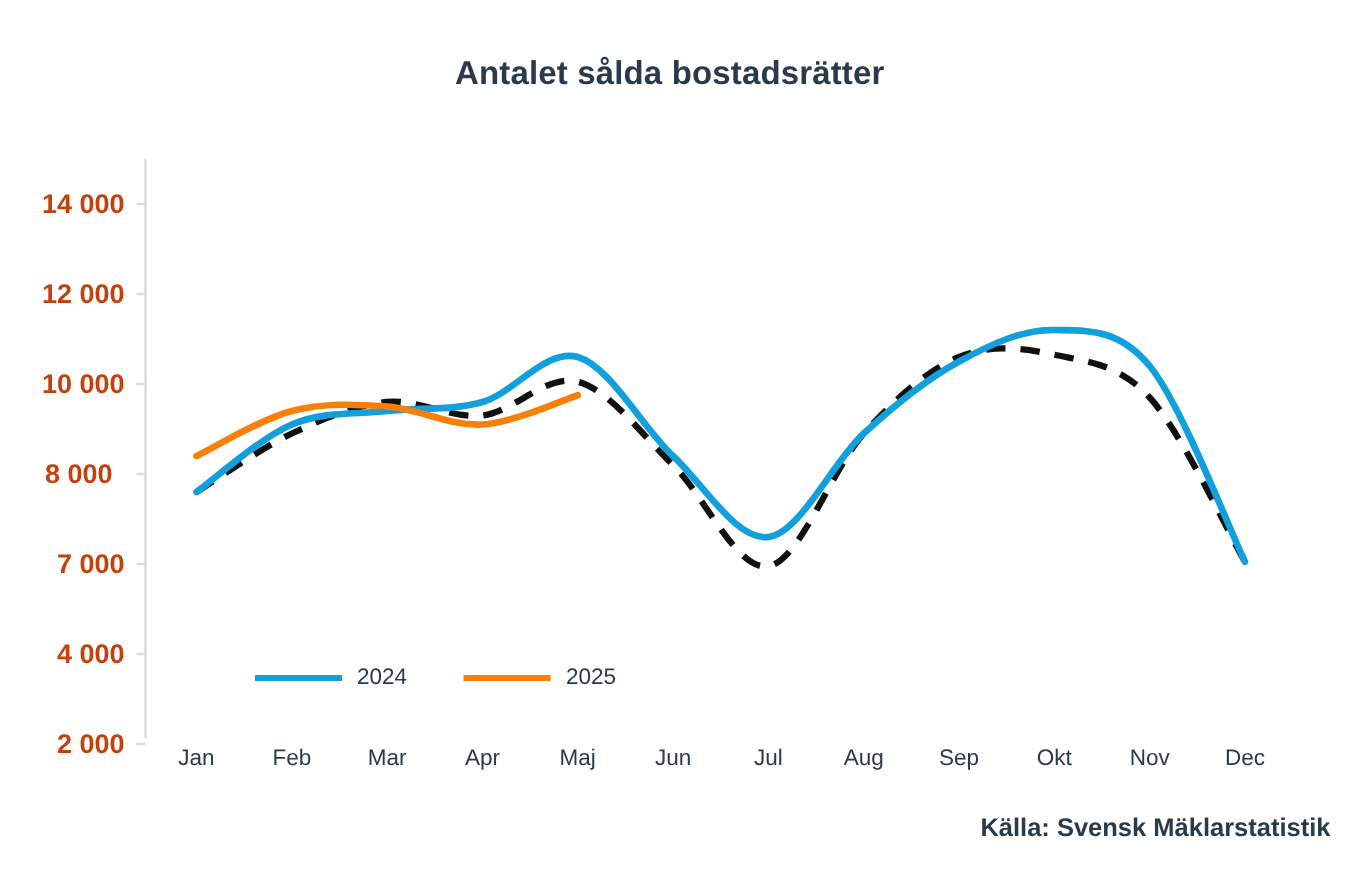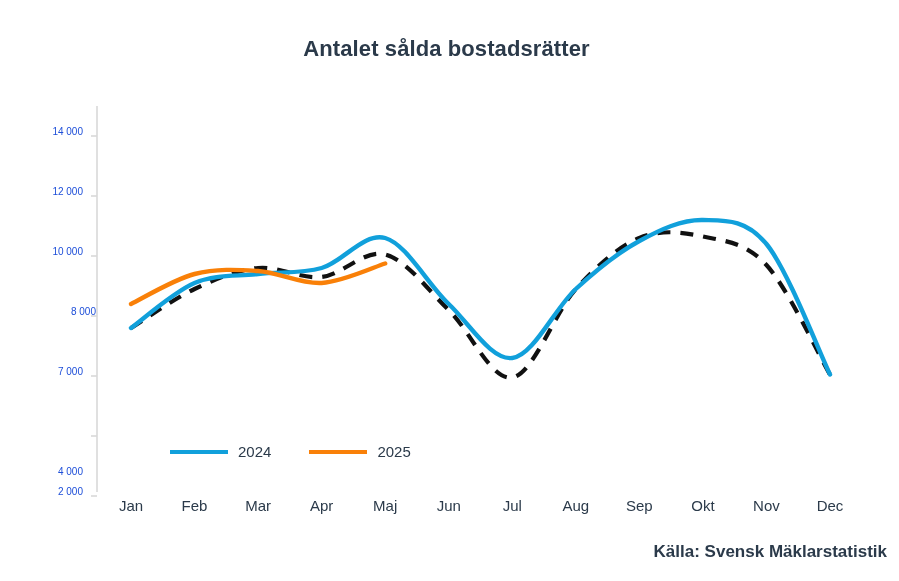--- a/index.html
+++ b/index.html
@@ -30,23 +30,23 @@
     letter-spacing: 0.1px;
   }
   #plot-svg {
     position: absolute;
     left: 0;
     top: 0;
   }
   .ytick-label {
     position: absolute;
     text-align: right;
-    font-size: 10px;
-    font-weight: normal;
-    color: #1d4ed8;
+    font-size: 18px;
+    font-weight: bold;
+    color: #c2410c;
     width: 70px;
   }
   .xtick-label {
     position: absolute;
     text-align: center;
     font-size: 15px;
     color: #2b3a4a;
     width: 70px;
   }
   #legend {
@@ -110,23 +110,23 @@
       </g>
     <g id="series-layer">
         <path d="M 131.00 328.00 C 141.59 321.50, 173.36 299.00, 194.55 289.00 C 215.73 279.00, 236.91 270.00, 258.09 268.00 C 279.27 266.00, 300.45 279.25, 321.64 277.00 C 342.82 274.75, 364.00 249.00, 385.18 254.50 C 406.36 260.00, 427.55 289.50, 448.73 310.00 C 469.91 330.50, 491.09 381.00, 512.27 377.50 C 533.45 374.00, 554.64 312.25, 575.82 289.00 C 597.00 265.75, 618.18 246.75, 639.36 238.00 C 660.55 229.25, 681.73 232.00, 702.91 236.50 C 724.09 241.00, 745.27 242.00, 766.45 265.00 C 787.64 288.00, 819.41 356.25, 830.00 374.50" fill="none" stroke="#111111" stroke-width="4.2" stroke-linecap="butt" stroke-linejoin="round" stroke-dasharray="13 10"></path>
         <path d="M 131.00 328.00 C 141.59 320.50, 173.36 292.00, 194.55 283.00 C 215.73 274.00, 236.91 276.50, 258.09 274.00 C 279.27 271.50, 300.45 274.00, 321.64 268.00 C 342.82 262.00, 364.00 232.00, 385.18 238.00 C 406.36 244.00, 427.55 284.00, 448.73 304.00 C 469.91 324.00, 491.09 360.50, 512.27 358.00 C 533.45 355.50, 554.64 308.50, 575.82 289.00 C 597.00 269.50, 618.18 252.50, 639.36 241.00 C 660.55 229.50, 681.73 219.50, 702.91 220.00 C 724.09 220.50, 745.27 218.25, 766.45 244.00 C 787.64 269.75, 819.41 352.75, 830.00 374.50" fill="none" stroke="#11A0DB" stroke-width="4.4" stroke-linecap="round" stroke-linejoin="round"></path>
         <path d="M 131.00 304.00 C 141.59 299.00, 173.36 279.50, 194.55 274.00 C 215.73 268.50, 236.91 269.50, 258.09 271.00 C 279.27 272.50, 300.45 284.25, 321.64 283.00 C 342.82 281.75, 374.59 266.75, 385.18 263.50" fill="none" stroke="#F98008" stroke-width="4.4" stroke-linecap="round" stroke-linejoin="round"></path>
       </g>
   </svg>
 
   <div id="y-axis-labels">
       <div class="ytick-label" style="left: 13px; top: 486px;">2 000</div>
-      <div class="ytick-label" style="left: 13px; top: 426px; margin-top: 40px;">4 000</div>
+      <div class="ytick-label" style="left: 13px; top: 426px;">4 000</div>
       <div class="ytick-label" style="left: 13px; top: 366px;">7 000</div>
-      <div class="ytick-label" style="left: 26px; top: 306px;">8 000</div>
+      <div class="ytick-label" style="left: 5px; top: 306px;">8 000</div>
       <div class="ytick-label" style="left: 13px; top: 246px;">10 000</div>
       <div class="ytick-label" style="left: 13px; top: 186px;">12 000</div>
       <div class="ytick-label" style="left: 13px; top: 126px;">14 000</div>
     </div>
   <div id="x-axis-labels">
       <div class="xtick-label" style="left: 96px; top: 497px;">Jan</div>
       <div class="xtick-label" style="left: 159.545px; top: 497px; text-align: center;">Feb</div>
       <div class="xtick-label" style="left: 223.091px; top: 497px;">Mar</div>
       <div class="xtick-label" style="left: 286.636px; top: 497px;">Apr</div>
       <div class="xtick-label" style="left: 350.182px; top: 497px;">Maj</div>

